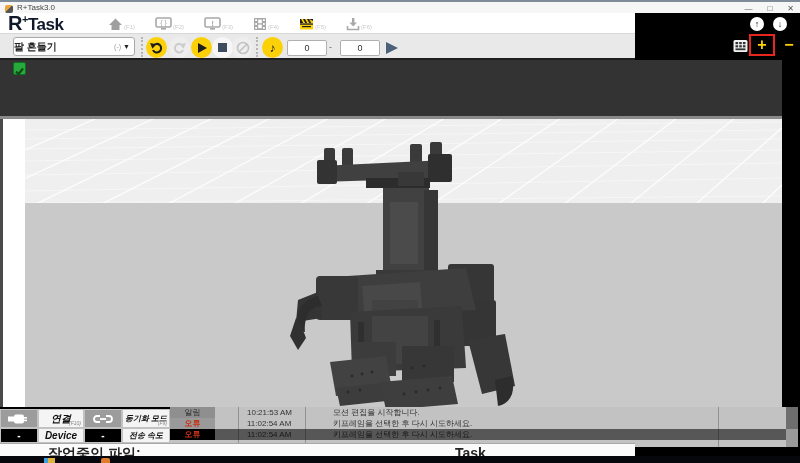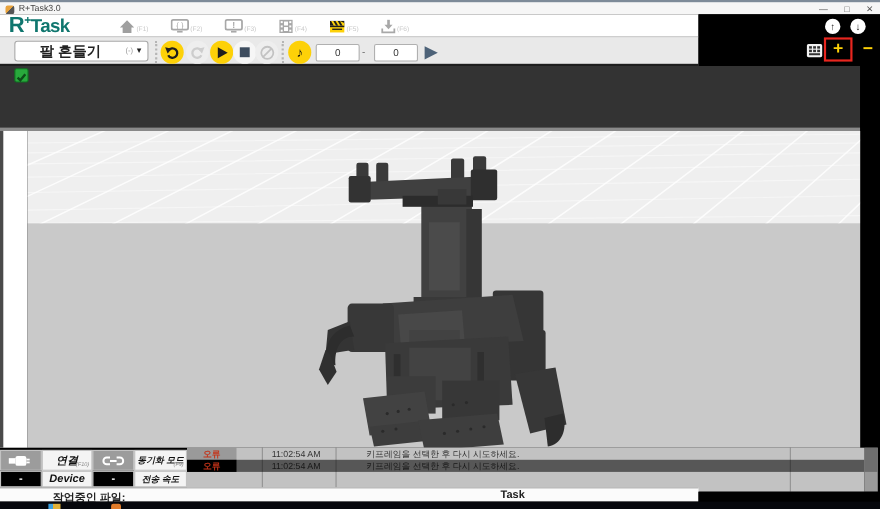--- a/index.html
+++ b/index.html
@@ -12,34 +12,34 @@
   .titlebar { position:absolute; left:0; top:0; width:800px; height:13px;
     background:#f6f6f6; border-top:2px solid #7e8b99; }
   .app-icon { position:absolute; left:5px; top:3px; width:8px; height:8px;
     background:linear-gradient(135deg,#e8a33d 0 50%,#555 50% 100%); border-radius:2px; }
   .title-text { position:absolute; left:17px; top:1px; font-size:8px; color:#444; }
   .win-controls { position:absolute; right:6px; top:0; height:13px; display:flex; gap:15px;
     font-size:8px; color:#555; align-items:center; }
   .win-controls span { cursor:default; line-height:13px; }
   
   .header { position:absolute; left:0; top:13px; width:635px; height:20px; background:#fff; }
-  .logo { position:absolute; left:8px; top:-1px; color:#0f766e; letter-spacing:-0.5px; }
+  .logo { position:absolute; left:8px; top:-1px; color:#0f172a; letter-spacing:-0.5px; }
   .logo .r { font-size:20px; font-weight:bold; }
   .logo .plus { font-size:11px; font-weight:bold; vertical-align:7px; }
   .logo .task { font-size:17px; font-weight:bold; }
   .nav { position:absolute; left:108px; top:0; height:20px; display:flex; align-items:center; gap:20px; }
   .nav-item { display:flex; align-items:flex-end; gap:1px; height:16px; }
   .nav-item svg { display:block; }
   .fkey { font-size:6px; color:#c9c9c9; line-height:7px; }
   
   .toolbar { position:absolute; left:0; top:33px; width:635px; height:27px;
     background:#e9e9e9; border-top:1px solid #d8d8d8; border-bottom:2px solid #1e1e1e; }
   .dropdown { position:absolute; left:13px; top:3px; width:122px; height:19px; background:#fff;
     border:1px solid #a9a9a9; border-radius:3px; display:flex; align-items:center; cursor:pointer; }
-  .dd-value { flex:1; text-align:center; font-size:13px; font-weight:bold; color:#222; }
+  .dd-value { flex:1; text-align:left; font-size:10px; font-weight:bold; color:#222; }
   .dd-flag { font-size:7px; color:#999; margin-right:2px; }
   .dd-caret { font-size:7px; color:#222; margin-right:4px; }
   .sep { position:absolute; top:3px; height:20px; width:0; border-left:2px dotted #b5b5b5; }
   .cbtn { position:absolute; top:3px; width:21px; height:21px; border-radius:50%;
     display:flex; align-items:center; justify-content:center; cursor:pointer; }
   .cbtn.yellow { background:#fdd108; }
   .cbtn.light  { background:#f6f6f6; }
   .cbtn.ghost  { background:#eeeeee; }
   .play-tri { width:0; height:0; border-left:9px solid #1d1d1d;
     border-top:5.5px solid transparent; border-bottom:5.5px solid transparent; margin-left:2px; }
@@ -95,21 +95,21 @@
   .cell.icon { background:#9c9c9c; cursor:pointer; }
   .cell.lbl { background:#f4f4f4; position:relative; cursor:pointer;font-style:italic; }
   .cell.blk { background:#000; color:#fff; font-size:10px; font-weight:bold; }
   .r1 .cell { height:19px; }
   .r2 .cell { height:15px; }
   .w1{width:38px;} .w2{width:46px;} .w3{width:38px;} .w4{width:48px;}
   .conn-label { font-size:10px; font-weight:bold; color:#111; }
   .conn-label.small { font-size:8px; }
   .subkey { position:absolute; right:2px; bottom:1px; font-size:5px; color:#888; }
   .file-row { position:absolute; left:0; top:443px; width:635px; height:13px;
-    background:#fbfbfb; border-top:1px solid #a8a8a8; font-size:10px; color:#222; }
+    background:#fbfbfb; border-top:1px solid #a8a8a8; font-size:14px; color:#222; }
   .file-label { position:absolute; left:48px; top:1px; font-weight:bold; }
   .file-value { position:absolute; left:455px; top:1px; font-weight:bold; }
   .bottom-black { position:absolute; left:635px; top:447px; width:165px; height:16px; background:#000; }
   .taskbar { position:absolute; left:0; top:456px; width:800px; height:7px; background:#06070c; }
   .tb-icon1 { position:absolute; left:44px; top:2px; width:11px; height:5px;
     background:linear-gradient(90deg,#3aa0e0 0 40%,#e0b23a 40% 100%); cursor:pointer; }
   .tb-icon2 { position:absolute; left:101px; top:2px; width:9px; height:5px;
     background:#e07b2a; border-radius:2px 2px 0 0; cursor:pointer; }
 </style>
 </head>
@@ -333,20 +333,25 @@
           <circle cx="428" cy="390" r="1.4"></circle>
           <circle cx="440" cy="388" r="1.4"></circle>
         <circle cx="412" cy="368" r="1.4"></circle>
           <circle cx="424" cy="366" r="1.4"></circle>
       </g>
     </g>
   </svg>
 </div>
 
 <div class="notif-list">
+  <div class="nrow info">
+    <span class="ntype">알림</span>
+    <span class="ntime">10:21:53 AM</span>
+    <span class="nmsg">모션 편집을 시작합니다.</span>
+  </div>
   <div class="nrow error">
     <span class="ntype">오류</span>
     <span class="ntime">11:02:54 AM</span>
     <span class="nmsg">키프레임을 선택한 후 다시 시도하세요.</span>
   </div>
   <div class="nrow error selected">
     <span class="ntype">오류</span>
     <span class="ntime">11:02:54 AM</span>
     <span class="nmsg">키프레임을 선택한 후 다시 시도하세요.</span>
   </div>

